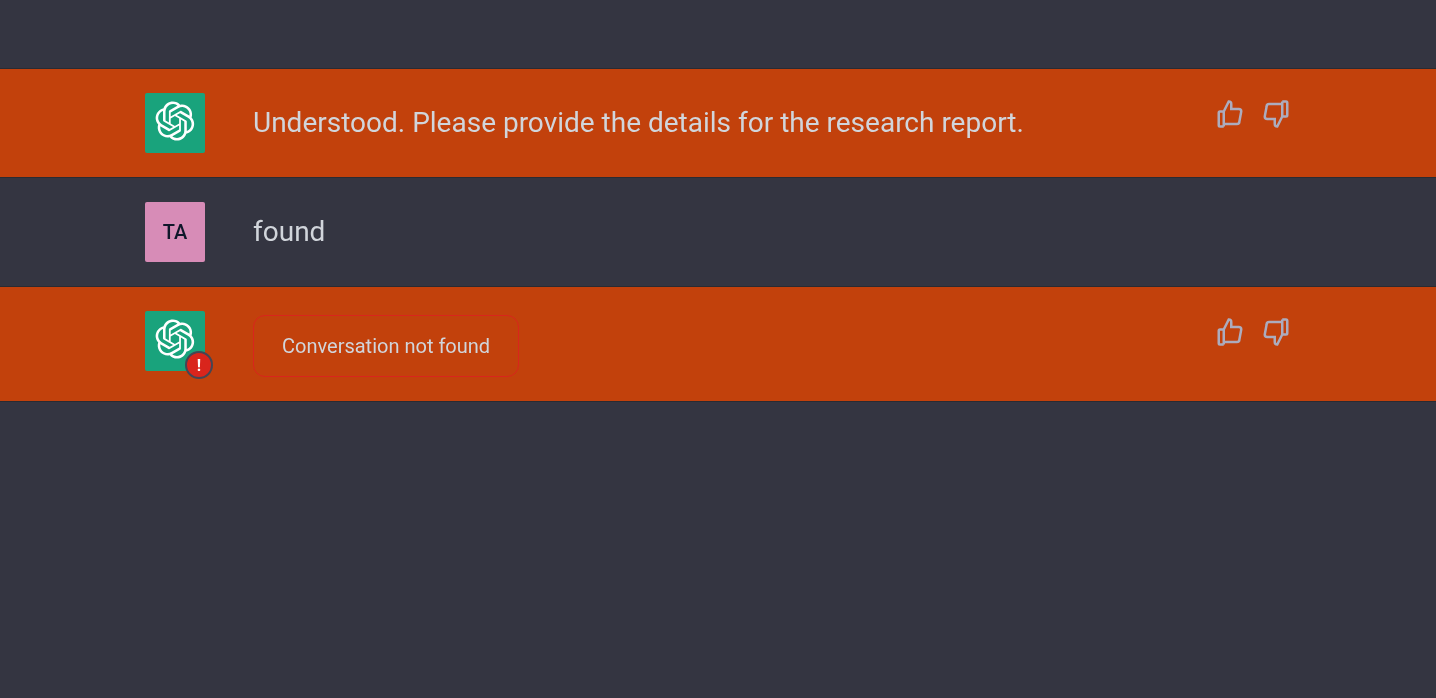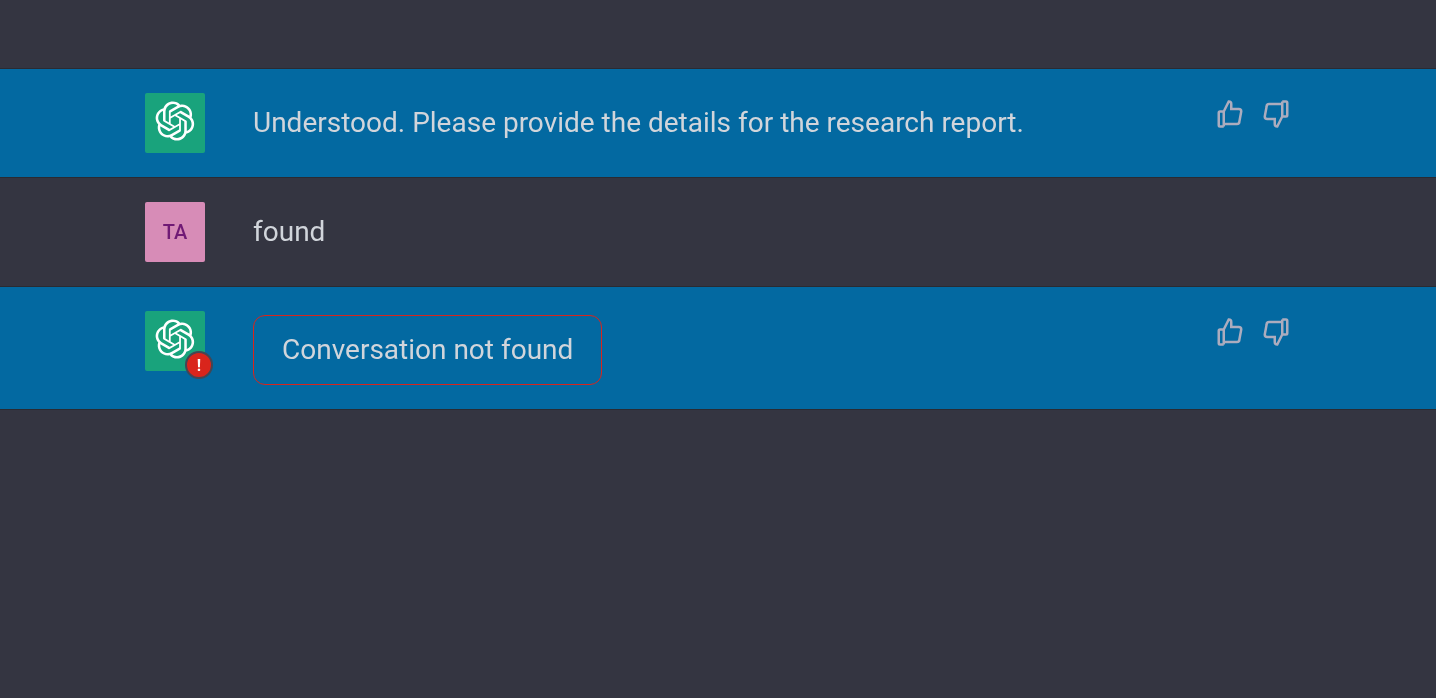--- a/index.html
+++ b/index.html
@@ -18,21 +18,21 @@
       height: 69px;
       background: #343541;
       border-bottom: 1px solid #2a2b32;
     }
     .message-row {
       display: flex;
       padding: 24px 0;
       border-bottom: 1px solid #2a2b32;
     }
     .message-row.assistant {
-      background: #0369a1;
+      background: #c2410c;
     }
     .message-row.user {
       background: #343541;
     }
     .message-inner {
       display: flex;
       width: 100%;
       padding-left: 145px;
       padding-right: 145px;
       align-items: flex-start;
@@ -48,21 +48,21 @@
       font-size: 20px;
       font-weight: 500;
       border-radius: 2px;
       position: relative;
     }
     .avatar.assistant {
       background: #19a37c;
     }
     .avatar.user {
       background: #d78cb7;
-      color: #701a75;
+      color: #0f172a;
     }
     .avatar svg {
       width: 40px;
       height: 40px;
     }
     .error-badge {
       position: absolute;
       bottom: -8px;
       right: -8px;
       width: 28px;
@@ -83,21 +83,21 @@
       font-size: 28px;
       line-height: 1.4;
       padding-top: 10px;
     }
     .error-box {
       display: inline-block;
       border: 1.5px solid #d9251c;
       border-radius: 12px;
       padding: 20px 28px;
       color: #d1d5db;
-      font-size: 28px;
+      font-size: 20px;
       line-height: 1;
       margin-top: -6px;
     }
     .feedback {
       display: flex;
       gap: 16px;
       align-items: flex-start;
       padding-top: 6px;
       color: #acacbe;
     }

